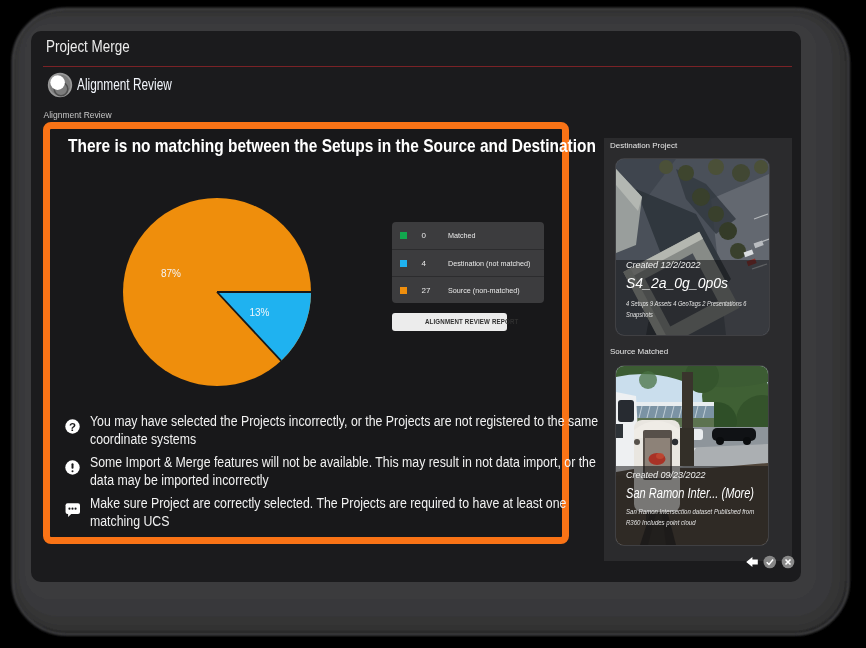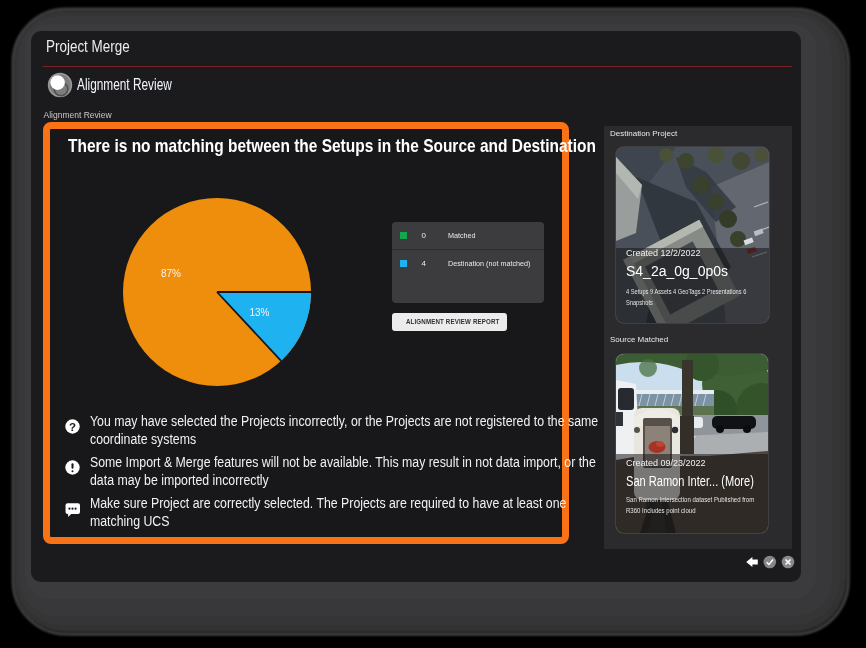--- a/index.html
+++ b/index.html
@@ -16,27 +16,27 @@
 .ptl{position:absolute;font-size:19px;font-weight:bold;color:#fff;line-height:23px;white-space:nowrap;}
 #ptl1{left:17.8px;top:4.5px;transform:scaleX(.8145);transform-origin:0 0;}
 #ptl2{left:0;top:27.5px;width:559px;text-align:center;}
 #ptl2 span{display:inline-block;transform:scaleX(.8145);}
 .legend{position:absolute;left:341.5px;top:93px;width:152px;height:81px;background:#3c3c3e;border-radius:4px;overflow:hidden;}
 .lrow{position:relative;height:27px;}
 .lrow+.lrow{border-top:1px solid #2c2c2e;}
 .lsw{position:absolute;left:8.5px;top:10px;width:7px;height:7px;}
 .lnum{position:absolute;left:30px;top:9px;font-size:8px;color:#e9e9e9;}
 .llab{position:absolute;left:56px;top:9px;font-size:8px;color:#e9e9e9;transform:scaleX(.9);transform-origin:0 0;}
-.repbtn{position:absolute;left:341.5px;top:184px;width:115px;height:18px;background:#ececec;border-radius:3px;color:#303030;font-size:8px;font-weight:bold;letter-spacing:.2px;text-align:center;line-height:18px;white-space:nowrap;}
+.repbtn{position:absolute;left:341.5px;top:184px;width:115px;height:18px;background:#ececec;border-radius:3px;color:#303030;font-size:8px;font-weight:bold;letter-spacing:.2px;text-align:center;line-height:18px;white-space:nowrap;padding-left:19px;}
 .repbtn span{display:inline-block;transform:scaleX(.77);transform-origin:50% 50%;}
 .irow{position:absolute;left:40px;font-size:14px;line-height:18px;color:#f2f2f2;white-space:nowrap;transform:scaleX(.88);transform-origin:0 0;}
 .itico{position:absolute;left:14.5px;width:15px;height:15px;}
-.sbar{position:absolute;left:561px;top:4px;width:188px;height:423px;background:#2b2b2d;}
+.sbar{position:absolute;left:561px;top:16px;width:188px;height:423px;background:#2b2b2d;}
 .sblab{position:absolute;left:6px;font-size:8px;line-height:9px;color:#e8e8e8;}
-.card{position:absolute;left:12px;width:153px;border-radius:8px;overflow:hidden;background:#737373;box-shadow:0 0 0 1px rgba(120,120,125,.28);}
+.card{position:absolute;left:12px;width:153px;border-radius:8px;overflow:hidden;background:#737373;box-shadow:0 0 0 1px rgba(120,120,125,.28);font-style:italic;}
 .cardsvg{position:absolute;left:0;top:0;}
 .ovl{position:absolute;left:0;width:100%;bottom:0;background:rgba(18,18,20,.52);}
 .created{position:absolute;left:10px;font-size:9px;line-height:10px;color:#f0f0f0;}
 .cname{position:absolute;left:10px;font-size:14px;line-height:14px;color:#fff;white-space:nowrap;}
 .cdesc{position:absolute;left:10px;font-size:8px;line-height:10.5px;color:#e4e4e4;white-space:nowrap;transform-origin:0 0;}
 </style></head><body>
 <div id="stage">
 <svg id="frame" width="866" height="648" viewBox="0 0 866 648">
  <g filter="url(#bl)">
   <rect x="12.00" y="8.00" width="838.00" height="628.00" rx="55.0" fill="#191919"></rect>
@@ -177,20 +177,25 @@
         <div class="lrow">
               <div class="lsw" style="background:#12a74e"></div>
               <div class="lnum">0</div>
               <div class="llab">Matched</div>
             </div>
         <div class="lrow">
               <div class="lsw" style="background:#1fb2f0"></div>
               <div class="lnum">4</div>
               <div class="llab">Destination (not matched)</div>
             </div>
+        <div class="lrow">
+              <div class="lsw" style="background:#ef8e0c"></div>
+              <div class="lnum">27</div>
+              <div class="llab">Source (non-matched)</div>
+            </div>
       </div>
       <div class="repbtn"><span>ALIGNMENT REVIEW REPORT</span></div>
       <svg class="itico" style="top:290.3px;" width="15" height="15" viewBox="0 0 15 15">
         <circle cx="7.5" cy="7.5" r="7.2" fill="#fff"></circle>
         <text x="7.5" y="11.6" text-anchor="middle" font-size="11.5" font-weight="bold" fill="#18181a" font-family="Liberation Sans">?</text>
       </svg>
       <div class="irow" style="top:282.5px;">You may have selected the Projects incorrectly, or the Projects are not registered to the same<br>coordinate systems</div>
       <svg class="itico" style="top:330.8px;" width="15" height="15" viewBox="0 0 15 15">
         <circle cx="7.5" cy="7.5" r="7.2" fill="#fff"></circle>
         <rect x="6.5" y="3.2" width="2" height="5.6" rx="1" fill="#18181a"></rect>

